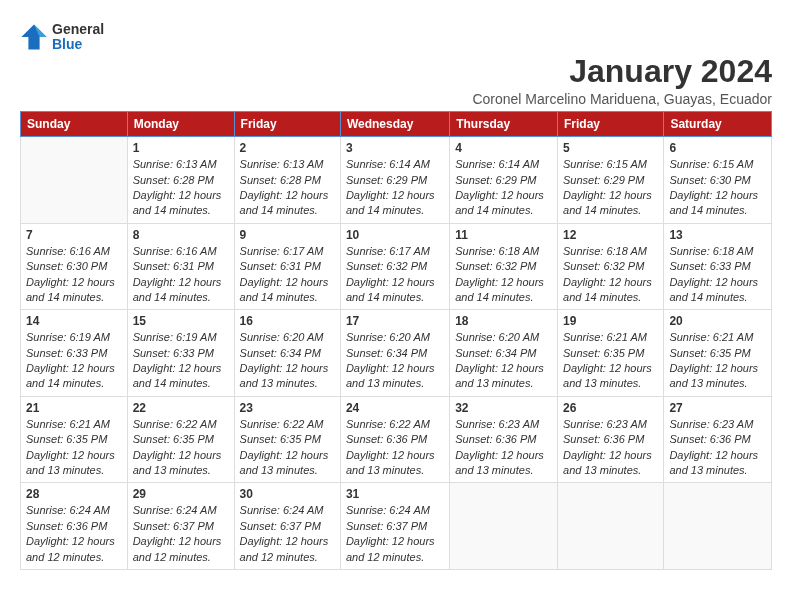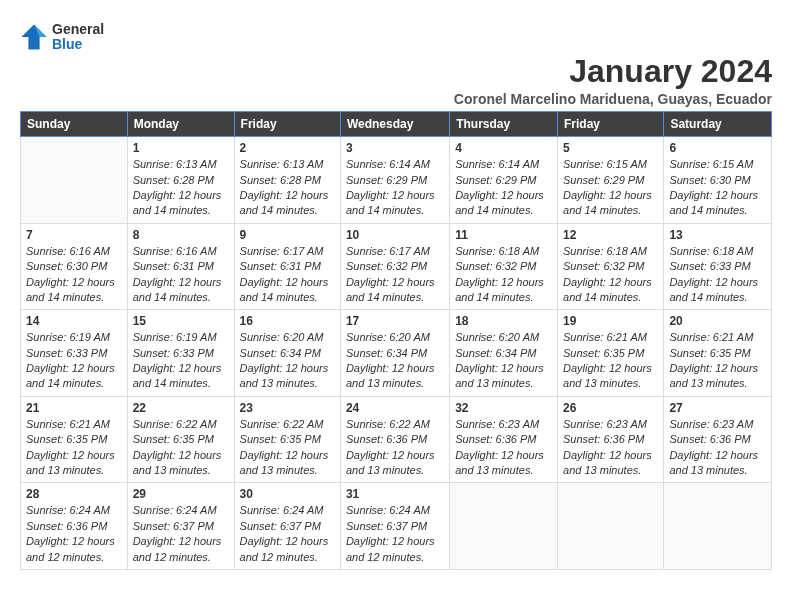--- a/index.html
+++ b/index.html
@@ -49,29 +49,28 @@
       font-size: 32px;
       font-weight: bold;
       color: #333;
       line-height: 1.1;
       margin-top: 36px;
     }
     .location-title {
       font-size: 14px;
       color: #555;
       margin-top: 2px;
-      font-weight: bold;
     }
     .calendar {
       width: 100%;
       border-collapse: collapse;
       flex: 1;
     }
     .calendar thead tr {
-      background: #404040;
+      background: #b91c1c;
       margin-top: 20px;
     }
     .calendar thead th {
       color: #fff;
       font-size: 12px;
       font-weight: bold;
       padding: 5px 6px;
       text-align: left;
       border: 1px solid #5a8fd4;
     }

